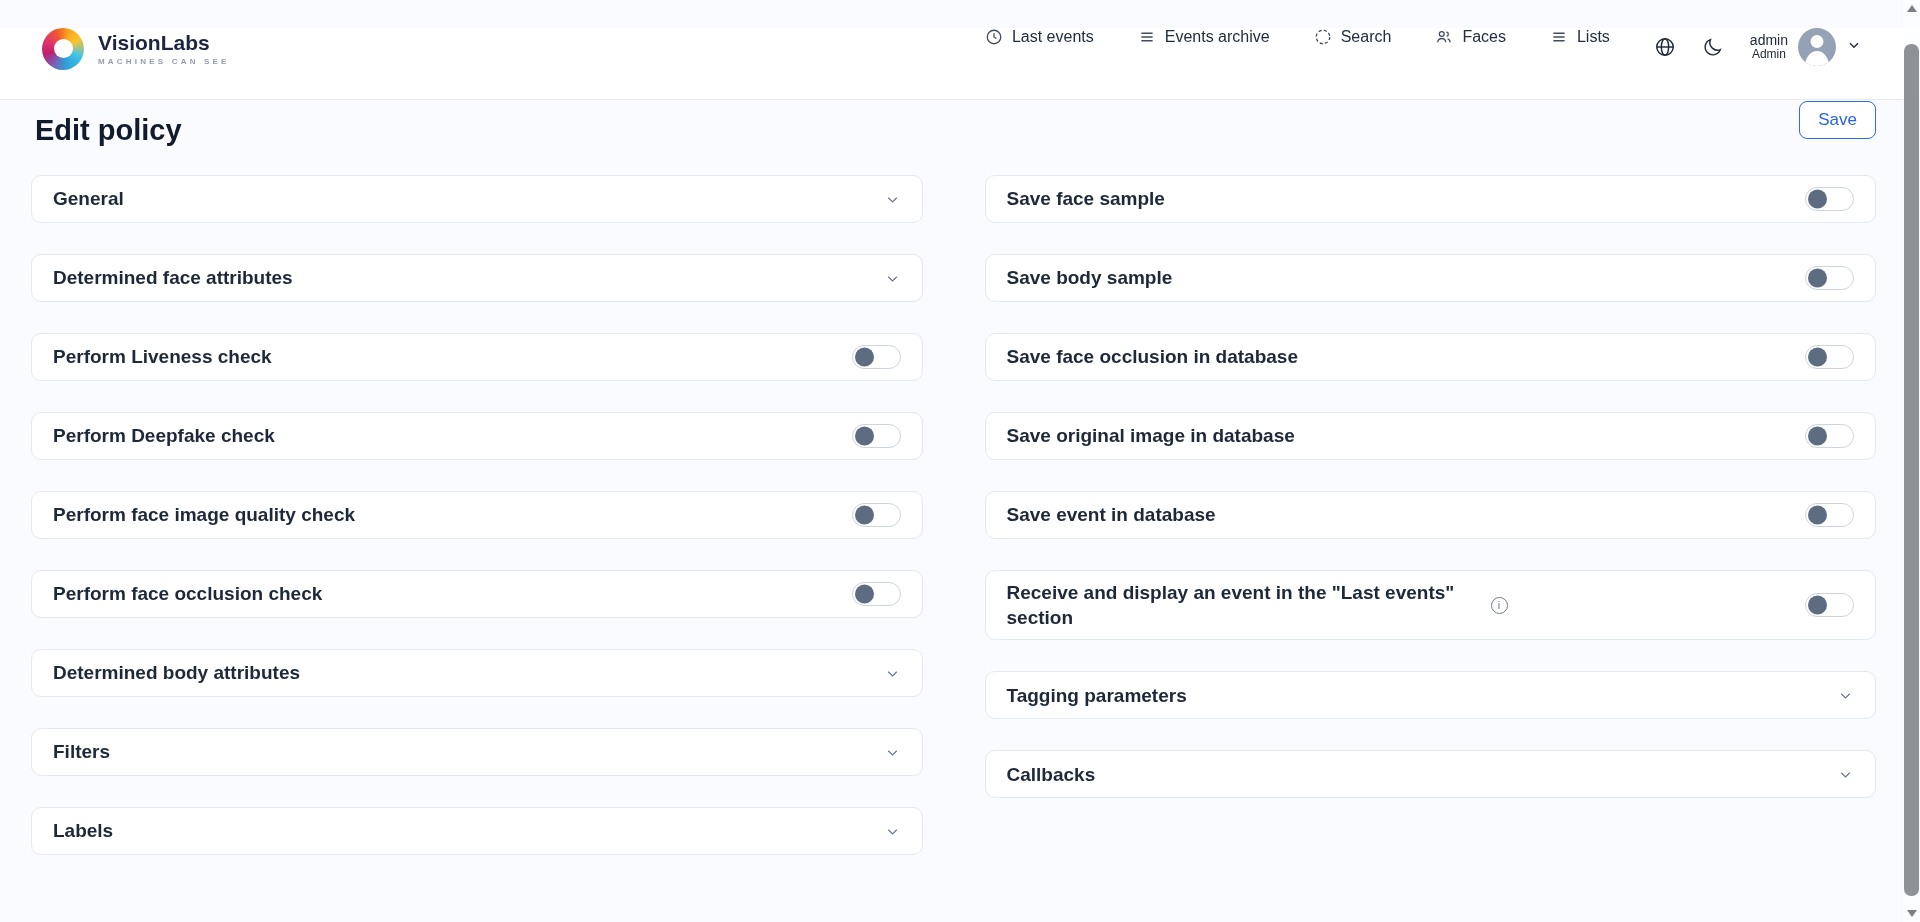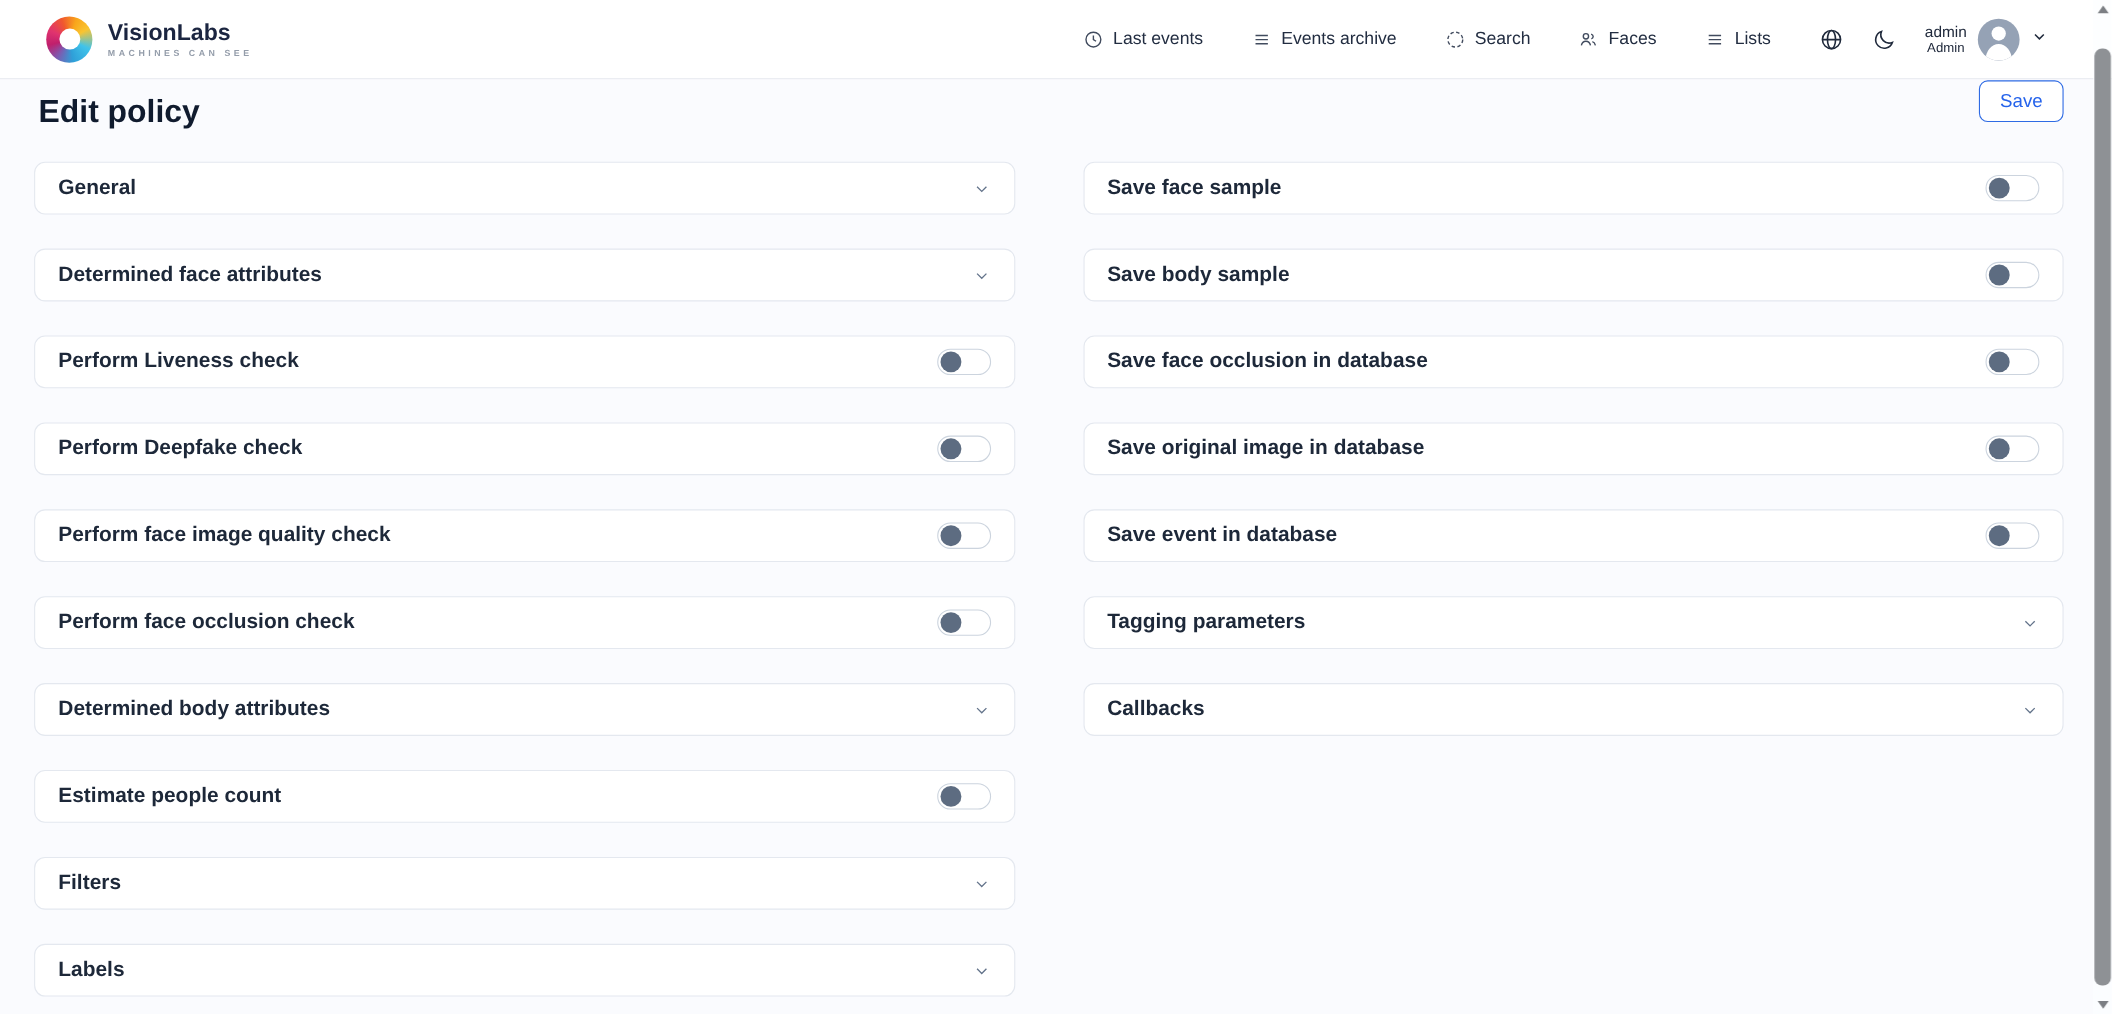--- a/index.html
+++ b/index.html
@@ -7,21 +7,21 @@
   body {
     width:1920px; height:922px; overflow:hidden;
     background:#fafbfe;
     font-family:"Liberation Sans", sans-serif;
     color:#1e2936;
   }
 
   
   .header {
     height:72px; background:#ffffff; border-bottom:1px solid #e9ebf1;
-    display:flex; align-items:center; padding:0 58px 0 42px;
+    display:flex; align-items:flex-start; padding:0 58px 0 42px;margin-top:28px;
   }
   .logo { display:flex; align-items:center; gap:14px; }
   .logo-mark {
     width:42px; height:42px; border-radius:50%; position:relative; flex:none;
     background:conic-gradient(from 20deg,
       #f9a61b 0deg, #f9c431 40deg, #40c3ea 95deg, #2f9fd8 150deg,
       #7e5ab0 195deg, #c01f6c 235deg, #e0336f 275deg, #f0582e 320deg, #f9a61b 360deg);
   }
   .logo-mark::after {
     content:""; position:absolute; top:11px; left:12px; width:19px; height:19px;
@@ -258,29 +258,20 @@
     <span class="info-slot"></span>
     <span class="ctrl-slot">
           <span class="chevron">
     <svg viewBox="0 0 24 24" fill="none" stroke-width="1.7">
               <path d="M6 9.5l6 6 6-6"></path>
             </svg>
   </span>
         </span>
   </div>
       <div class="panel">
-    <span class="panel-label">Estimate people count</span>
-    <span class="info-slot"></span>
-    <span class="ctrl-slot">
-          <span class="toggle">
-            <span class="knob"></span>
-          </span>
-        </span>
-  </div>
-      <div class="panel">
     <span class="panel-label">Filters</span>
     <span class="info-slot"></span>
     <span class="ctrl-slot">
           <span class="chevron">
     <svg viewBox="0 0 24 24" fill="none" stroke-width="1.7">
               <path d="M6 9.5l6 6 6-6"></path>
             </svg>
   </span>
         </span>
   </div>
@@ -329,20 +320,31 @@
     <span class="info-slot"></span>
     <span class="ctrl-slot">
           <span class="toggle">
             <span class="knob"></span>
           </span>
         </span>
   </div>
       <div class="panel">
     <span class="panel-label">Save event in database</span>
     <span class="info-slot"></span>
+    <span class="ctrl-slot">
+          <span class="toggle">
+            <span class="knob"></span>
+          </span>
+        </span>
+  </div>
+      <div class="panel tall">
+    <span class="panel-label">Receive and display an event in the "Last events" section</span>
+    <span class="info-slot">
+          <i class="info-icon">i</i>
+        </span>
     <span class="ctrl-slot">
           <span class="toggle">
             <span class="knob"></span>
           </span>
         </span>
   </div>
       <div class="panel">
     <span class="panel-label">Tagging parameters</span>
     <span class="info-slot"></span>
     <span class="ctrl-slot">

